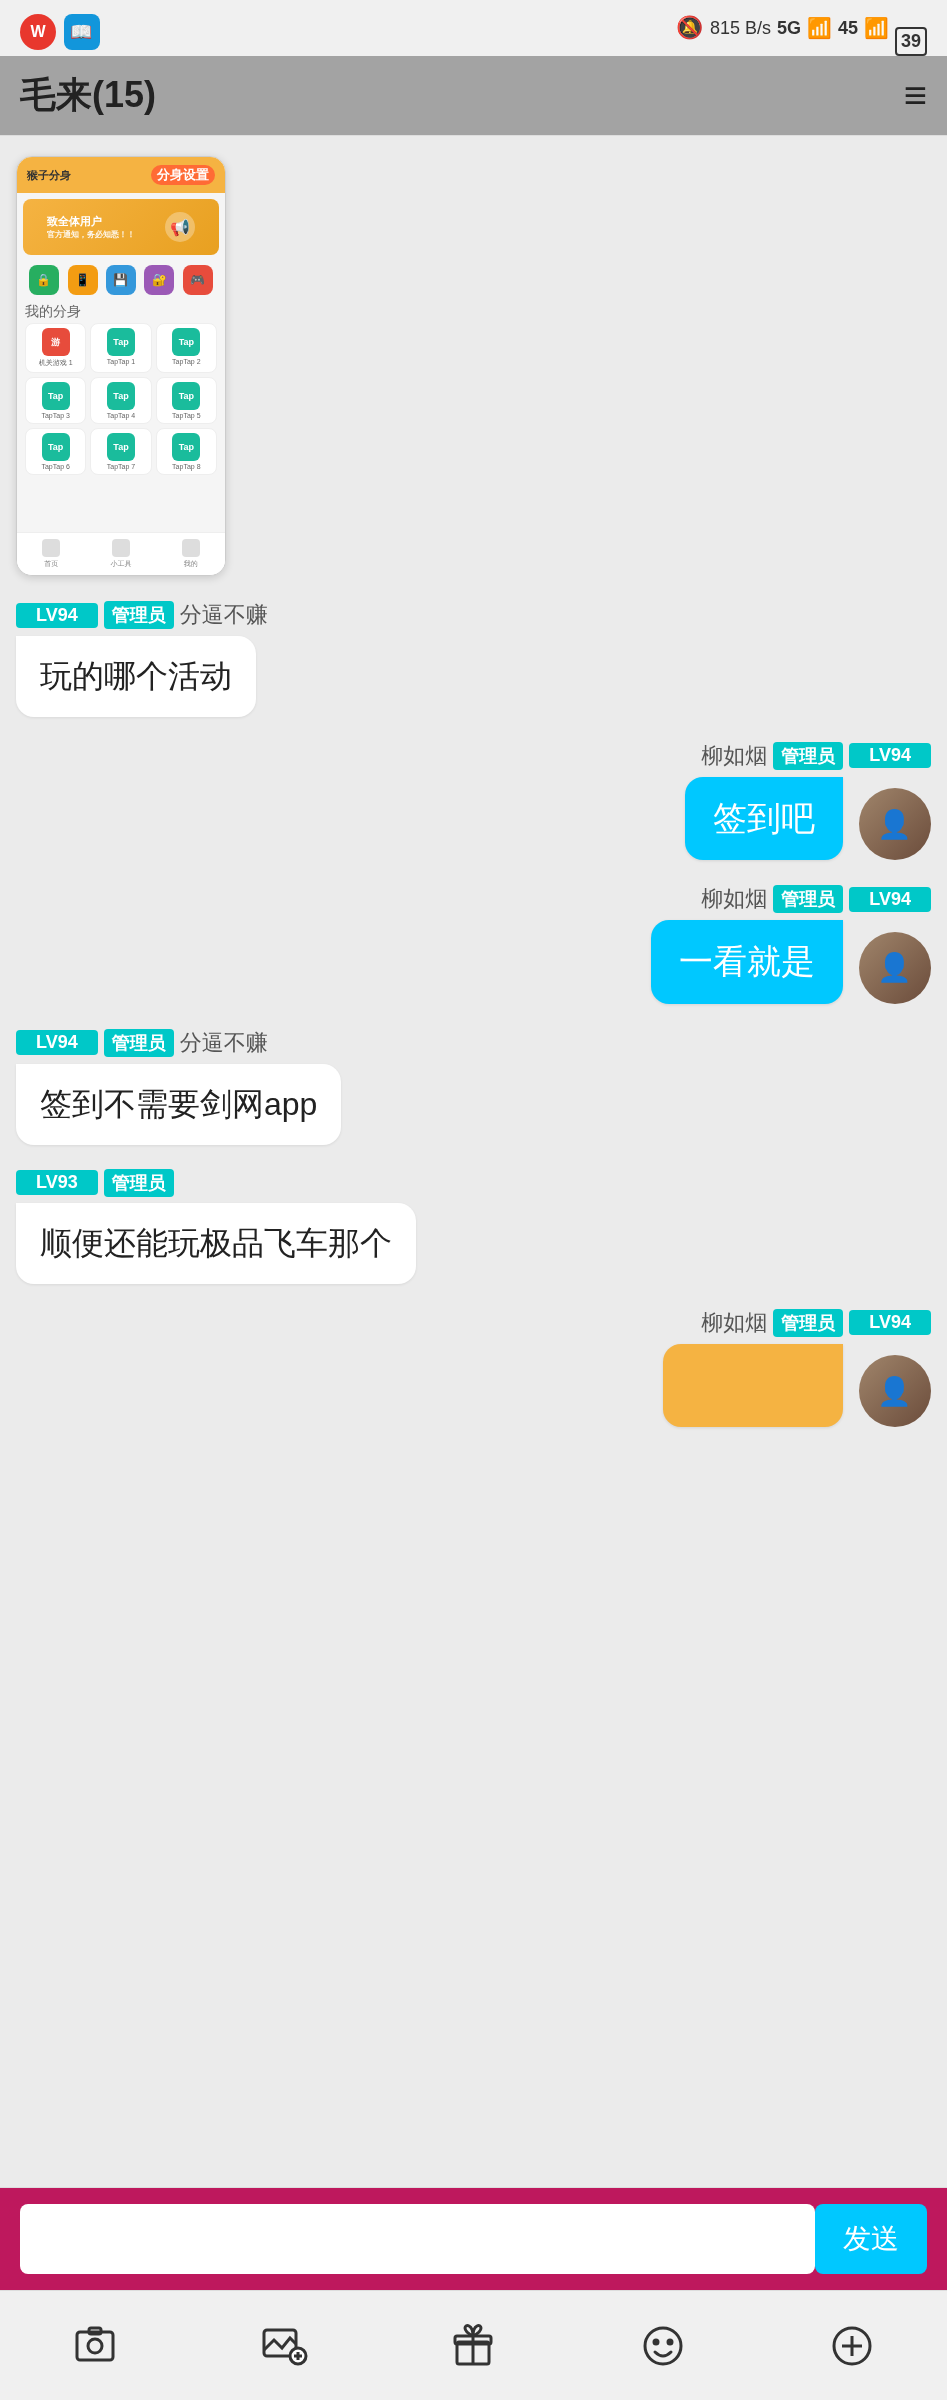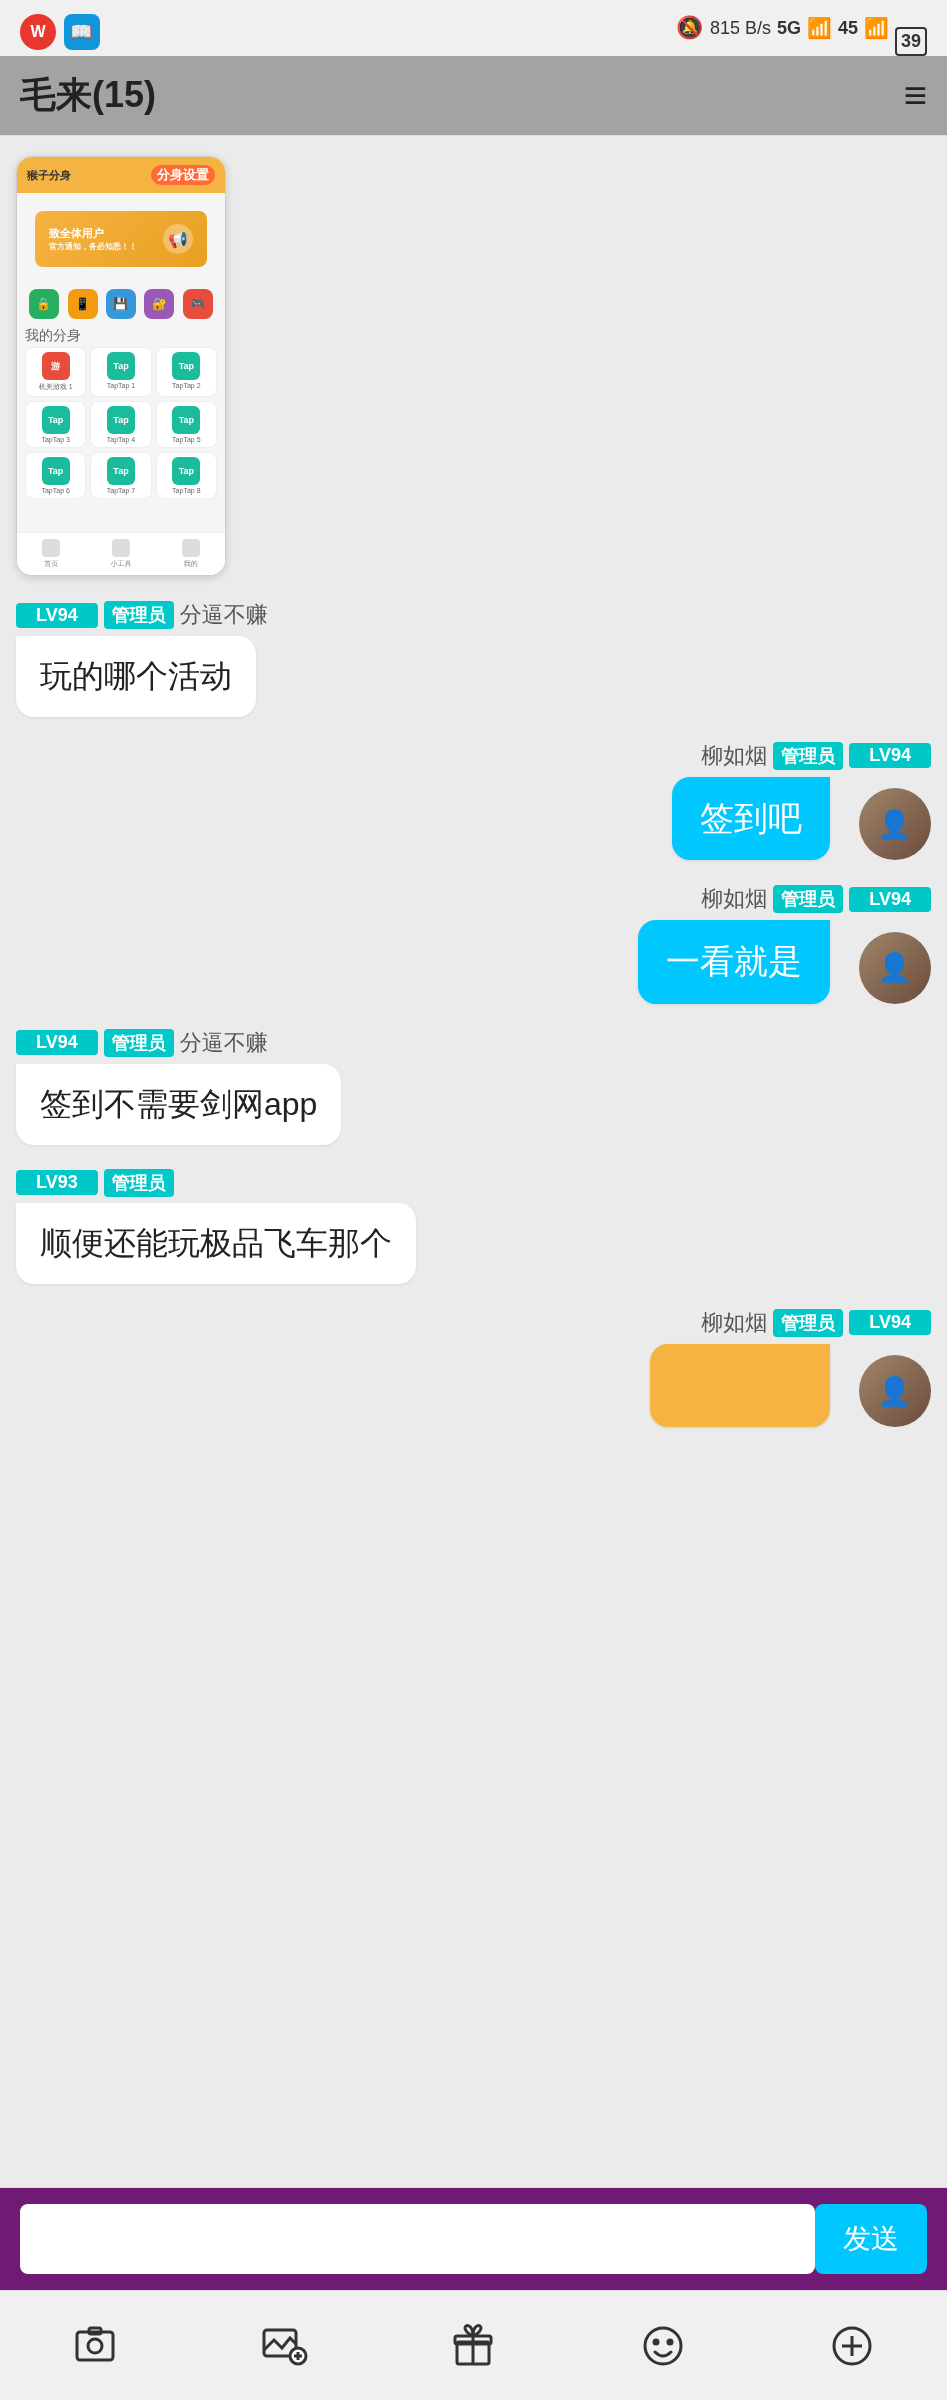--- a/index.html
+++ b/index.html
@@ -131,25 +131,25 @@
       display: flex;
       align-items: center;
       padding: 0 10px;
       font-size: 11px;
       color: #333;
       font-weight: bold;
     }
     .app-banner {
       background: linear-gradient(135deg, #f5b342, #e8a020);
       height: 56px;
-      margin: 18px;
+      margin: 6px;
       border-radius: 8px;
       display: flex;
       align-items: center;
-      padding: 0 14px;
+      padding: 0 24px;
       font-size: 10px;
       color: white;
       font-weight: bold;
     }
     .app-icons-row {
       display: flex;
       justify-content: space-around;
       padding: 4px 8px;
     }
     .app-icon-item {
@@ -281,21 +281,21 @@
       padding: 18px 28px;
       font-size: 34px;
       color: white;
       line-height: 1.4;
       box-shadow: 0 1px 3px rgba(0,0,0,0.1);
     }
 
     .msg-right-row {
       display: flex;
       align-items: flex-end;
-      gap: 29px;
+      gap: 16px;
       justify-content: flex-end;
     }
     .avatar {
       width: 72px;
       height: 72px;
       border-radius: 50%;
       background: #8e6b5a;
       overflow: hidden;
       flex-shrink: 0;
     }
@@ -305,21 +305,21 @@
       background: linear-gradient(135deg, #a0856b, #6b4c3b);
       display: flex;
       align-items: center;
       justify-content: center;
       color: #c8a882;
       font-size: 28px;
     }
 
     
     .input-bar {
-      background: #701a75;
+      background: #be185d;
       padding: 16px 20px;
       display: flex;
       align-items: center;
       gap: 0;
       border-top: 1px solid #ddd;
     }
     .chat-input {
       flex: 1;
       height: 70px;
       border: none;

